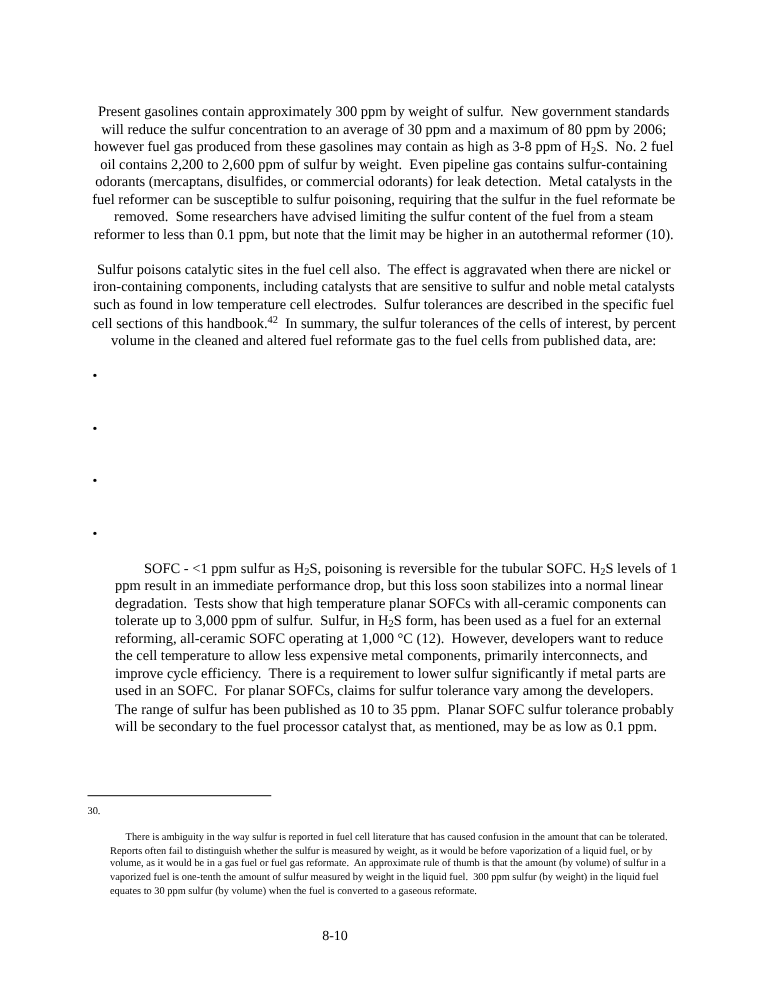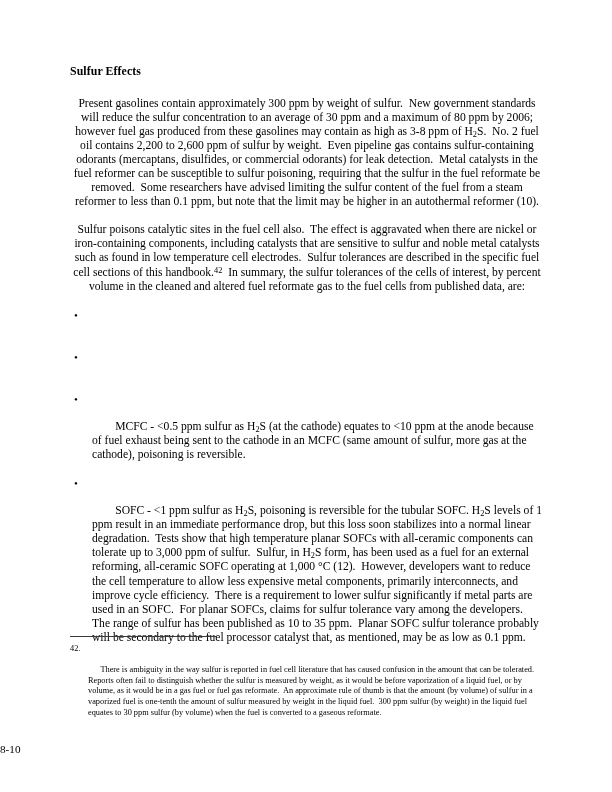--- a/index.html
+++ b/index.html
@@ -102,66 +102,64 @@
     left: 0;
     top: 0;
     font-size: 8.3px;
     line-height: 10.6px;
   }
   .page-number {
     position: absolute;
     left: 0;
     top: 742px;
     width: 536px;
-    text-align: left;
+    text-align: center;
     font-size: 11.2px;
     line-height: 14px;
   }
 </style>
 </head>
 <body>
 
 <div class="page">
 
   <div class="content">
 
-    <h1 class="section-heading">Sulfur Effects</h1>
 
     <div class="gap-after-heading"></div>
 
     <p class="body-para"><span>Present gasolines contain approximately 300 ppm by weight of sulfur.  New government standards will reduce the sulfur concentration to an average of 30 ppm and a maximum of 80 ppm by 2006; however fuel gas produced from these gasolines may contain as high as 3-8 ppm of H</span><sub>2</sub><span>S.  No. 2 fuel oil contains 2,200 to 2,600 ppm of sulfur by weight.  Even pipeline gas contains sulfur-containing odorants (mercaptans, disulfides, or commercial odorants) for leak detection.  Metal catalysts in the fuel reformer can be susceptible to sulfur poisoning, requiring that the sulfur in the fuel reformate be removed.  Some researchers have advised limiting the sulfur content of the fuel from a steam reformer to less than 0.1 ppm, but note that the limit may be higher in an autothermal reformer (10).</span></p>
 
     <div class="gap-para"></div>
 
     <p class="body-para"><span>Sulfur poisons catalytic sites in the fuel cell also.  The effect is aggravated when there are nickel or iron-containing components, including catalysts that are sensitive to sulfur and noble metal catalysts such as found in low temperature cell electrodes.  Sulfur tolerances are described in the specific fuel cell sections of this handbook.</span><sup class="fn-ref">42</sup><span>  In summary, the sulfur tolerances of the cells of interest, by percent volume in the cleaned and altered fuel reformate gas to the fuel cells from published data, are:</span></p>
 
     <div class="gap-para"></div>
 
     <ul class="bullet-list">
       <li>
         <span class="bullet-mark">•</span>
       </li>
       <li>
         <span class="bullet-mark">•</span>
       </li>
       <li>
         <span class="bullet-mark">•</span>
-        <span class="rich">MCFC - &lt;0.5 ppm sulfur as H<sub>2</sub>S (at the cathode) equates to &lt;10 ppm at the anode because of fuel exhaust being sent to the cathode in an MCFC (same amount of sulfur, more gas at the cathode), poisoning is reversible.</span>
       </li>
       <li>
         <span class="bullet-mark">•</span>
         <span class="rich">SOFC - &lt;1 ppm sulfur as H<sub>2</sub>S, poisoning is reversible for the tubular SOFC. H<sub>2</sub>S levels of 1 ppm result in an immediate performance drop, but this loss soon stabilizes into a normal linear degradation.  Tests show that high temperature planar SOFCs with all-ceramic components can tolerate up to 3,000 ppm of sulfur.  Sulfur, in H<sub>2</sub>S form, has been used as a fuel for an external reforming, all-ceramic SOFC operating at 1,000 °C (12).  However, developers want to reduce the cell temperature to allow less expensive metal components, primarily interconnects, and improve cycle efficiency.  There is a requirement to lower sulfur significantly if metal parts are used in an SOFC.  For planar SOFCs, claims for sulfur tolerance vary among the developers.  The range of sulfur has been published as 10 to 35 ppm.  Planar SOFC sulfur tolerance probably will be secondary to the fuel processor catalyst that, as mentioned, may be as low as 0.1 ppm.</span>
       </li>
     </ul>
 
   </div>
 
   <div class="footnote-zone">
     <div class="footnote-rule"></div>
     <div class="footnote-item">
-      <span class="fn-num">42.</span>
+      <span class="fn-num">30.</span>
       <span>There is ambiguity in the way sulfur is reported in fuel cell literature that has caused confusion in the amount that can be tolerated.  Reports often fail to distinguish whether the sulfur is measured by weight, as it would be before vaporization of a liquid fuel, or by volume, as it would be in a gas fuel or fuel gas reformate.  An approximate rule of thumb is that the amount (by volume) of sulfur in a vaporized fuel is one-tenth the amount of sulfur measured by weight in the liquid fuel.  300 ppm sulfur (by weight) in the liquid fuel equates to 30 ppm sulfur (by volume) when the fuel is converted to a gaseous reformate.</span>
     </div>
   </div>
 
   <div class="page-number">8-10</div>
 
 </div>
 
 </body></html>

